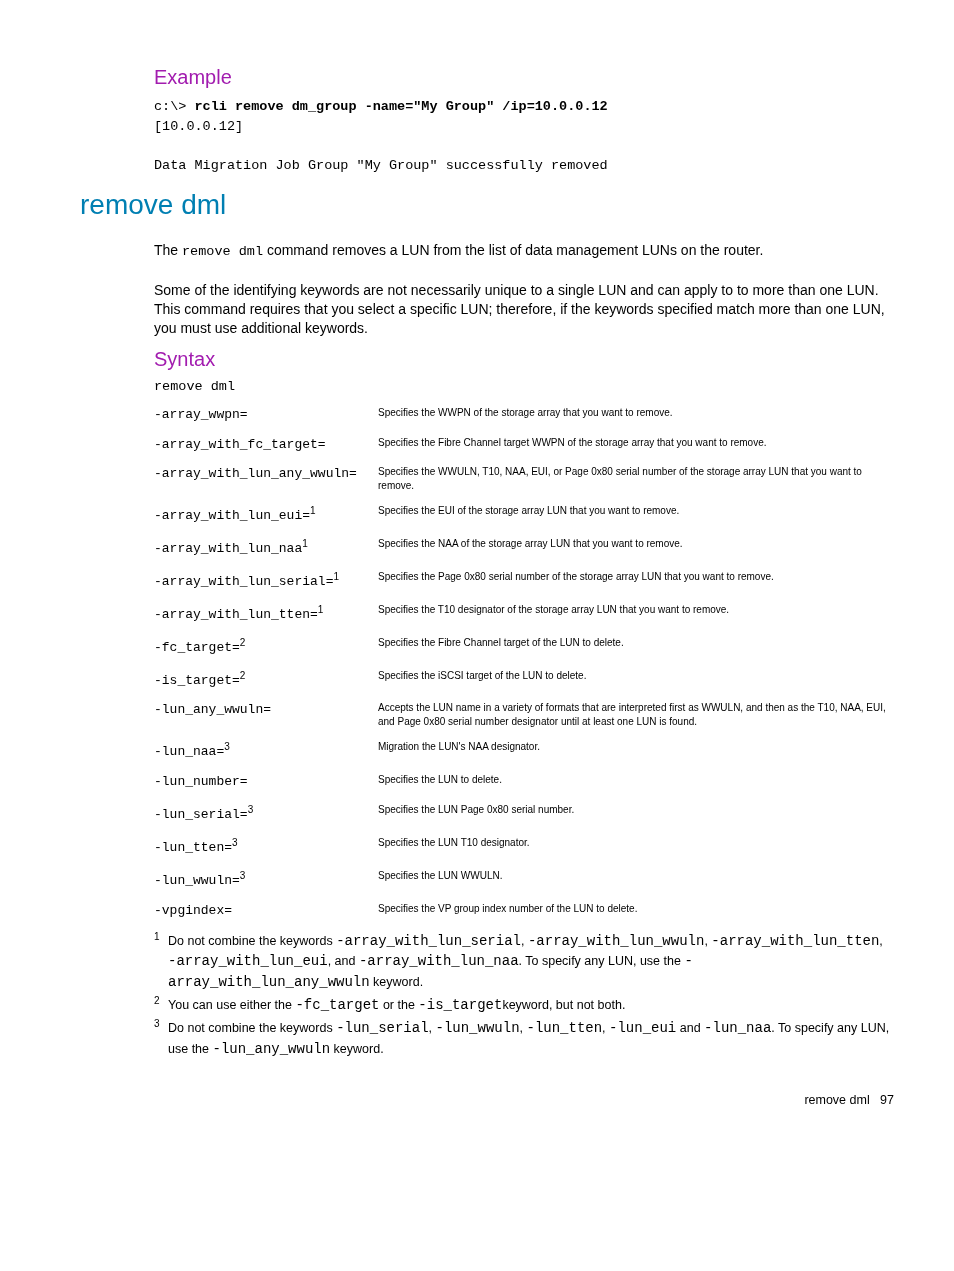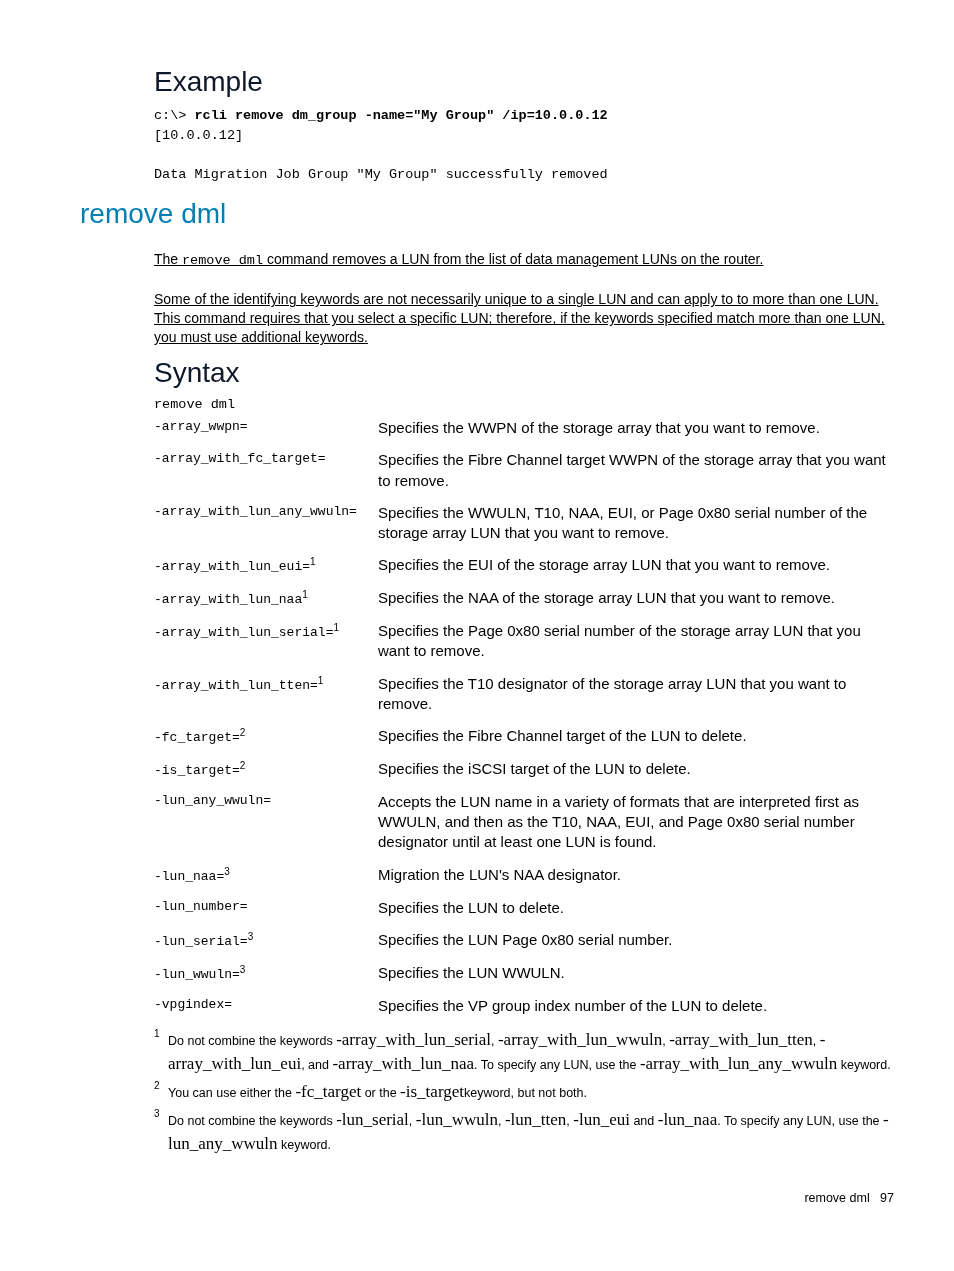--- a/index.html
+++ b/index.html
@@ -24,47 +24,47 @@
   h1 {
     font-family: "Helvetica Neue", Helvetica, Arial, sans-serif;
     font-weight: 300;
     color: #007fb2;
     font-size: 28px;
     margin: 14px 0 8px 0;
   }
   h2 {
     font-family: "Helvetica Neue", Helvetica, Arial, sans-serif;
     font-weight: 300;
-    color: #0f172a;
-    font-size: 28px;
+    color: #a21caf;
+    font-size: 20px;
     margin: 10px 0 8px 0;
   }
   p {
     margin: 20px 0 10px 0;
     line-height: 1.35;
-    text-decoration: underline;
   }
   .mono {
     font-family: "Courier New", Courier, monospace;
     font-size: 13.5px;
   }
   pre.mono {
     white-space: pre;
     margin: 4px 0 8px 0;
     line-height: 1.45;
   }
   .bold { font-weight: bold; }
   table.keywords {
     border-collapse: collapse;
     width: 100%;
+    margin-top: 6px;
   }
   table.keywords td {
     vertical-align: top;
     padding: 6px 6px 6px 0;
-    font-size: 15px;
+    font-size: 10px;
     line-height: 1.35;
   }
   table.keywords td.kw {
     white-space: nowrap;
     font-family: "Courier New", Courier, monospace;
     font-size: 13px;
     width: 218px;
   }
   sup { font-size: 10px; vertical-align: super; font-family: Arial, sans-serif; }
   .footnotes {
@@ -77,21 +77,21 @@
     line-height: 1.45;
   }
   .footnote .num {
     width: 14px;
     flex: none;
     font-size: 10px;
     position: relative;
     top: -1px;
   }
   .footnote .txt { flex: 1; }
-  .m { font-family: Liberation Serif, serif; font-size: 17px; }
+  .m { font-family: Liberation Mono, monospace; font-size: 14px; }
   .footer {
     text-align: right;
     font-size: 12.5px;
     margin-top: 34px;
   }
 </style>
 </head>
 <body>
 
 <div class="page">
@@ -160,20 +160,24 @@
             <td class="kw"><span>-lun_naa=</span><sup>3</sup></td>
             <td>Migration the LUN's NAA designator.</td>
           </tr>
           <tr>
             <td class="kw"><span>-lun_number=</span></td>
             <td>Specifies the LUN to delete.</td>
           </tr>
           <tr>
             <td class="kw"><span>-lun_serial=</span><sup>3</sup></td>
             <td>Specifies the LUN Page 0x80 serial number.</td>
+          </tr>
+          <tr>
+            <td class="kw"><span>-lun_tten=</span><sup>3</sup></td>
+            <td>Specifies the LUN T10 designator.</td>
           </tr>
           <tr>
             <td class="kw"><span>-lun_wwuln=</span><sup>3</sup></td>
             <td>Specifies the LUN WWULN.</td>
           </tr>
           <tr>
             <td class="kw"><span>-vpgindex=</span></td>
             <td>Specifies the VP group index number of the LUN to delete.</td>
           </tr>
         </tbody>

